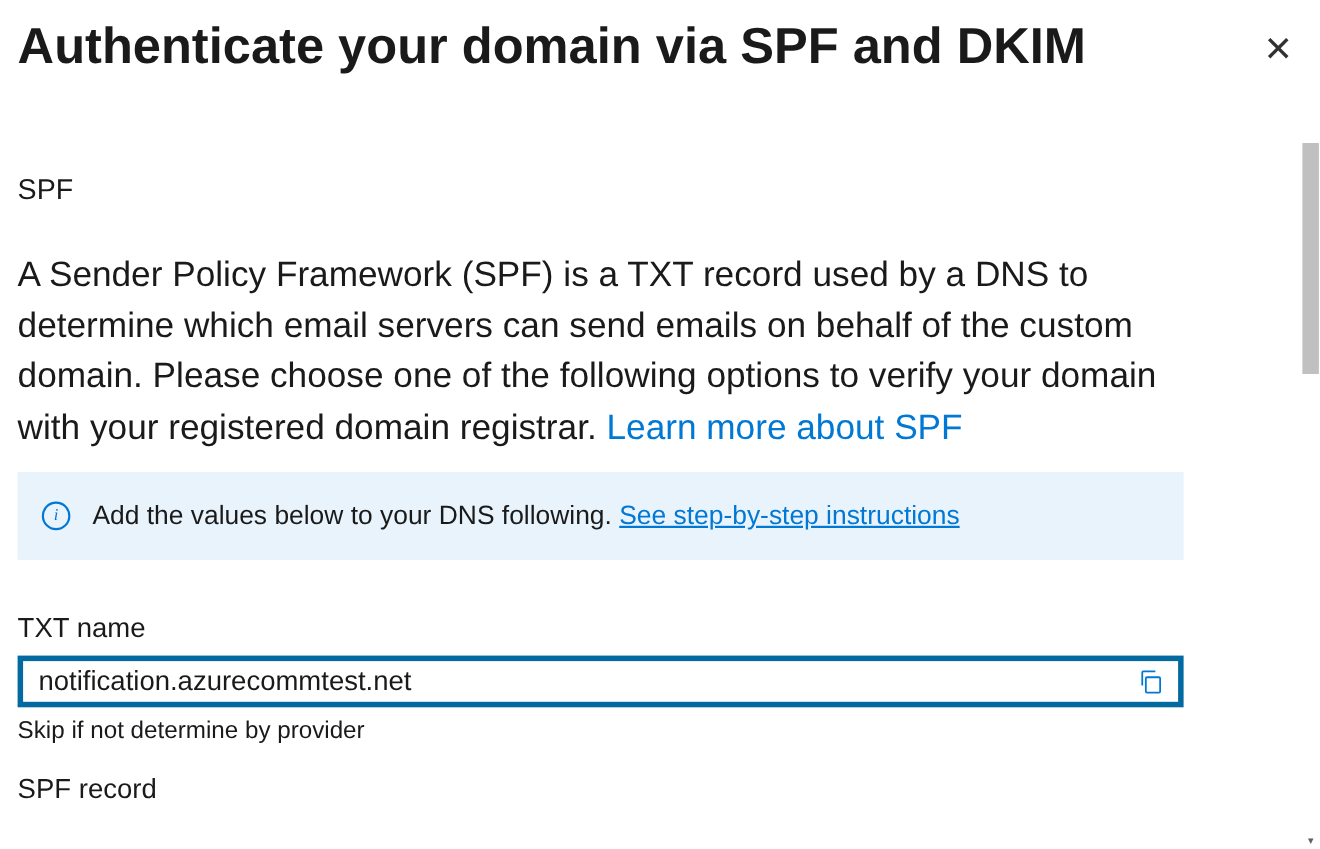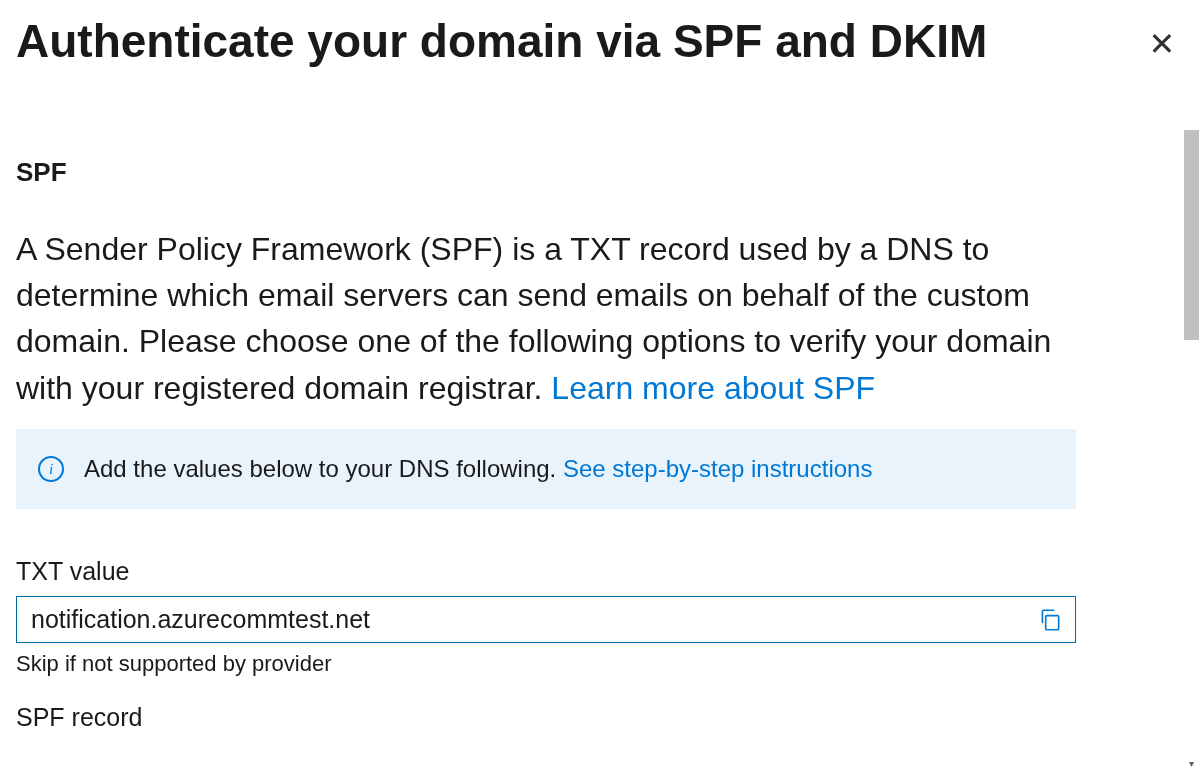--- a/index.html
+++ b/index.html
@@ -53,21 +53,21 @@
       justify-content: center;
       margin-top: 6px;
     }
 
     .content {
       width: 1060px;
     }
 
     .section-title {
       font-size: 26px;
-      font-weight: 700;
+      font-weight: 400;
       color: #1a1a1a;
       margin-bottom: 38px;
     }
 
     .description {
       font-size: 32px;
       line-height: 1.45;
       color: #1a1a1a;
       margin-bottom: 18px;
     }
@@ -102,38 +102,39 @@
       font-style: italic;
     }
 
     .info-text {
       font-size: 24px;
       color: #1a1a1a;
     }
 
     .info-link {
       color: #0078d4;
+      text-decoration: underline;
       cursor: pointer;
     }
 
     .field-group {
       margin-bottom: 26px;
     }
 
     .field-label {
       font-size: 25px;
       color: #1a1a1a;
       margin-bottom: 10px;
       display: block;
     }
 
     .input-row {
       display: flex;
       align-items: stretch;
-      border: 1px solid #0369a1;
+      border: 5px solid #0369a1;
       height: 47px;
     }
 
     .text-input {
       flex: 1;
       border: none;
       padding: 7px 14px;
       font-size: 25px;
       font-family: inherit;
       color: #1a1a1a;
@@ -218,31 +219,31 @@
     </p>
 
     <div class="info-box">
       <span class="info-icon">i</span>
       <span class="info-text">
         <span>Add the values below to your DNS following.  </span><a class="info-link">See step-by-step instructions</a>
       </span>
     </div>
 
     <div class="field-group">
-      <label class="field-label">TXT value</label>
+      <label class="field-label">TXT name</label>
       <div class="input-row">
         <input type="text" class="text-input" readonly="" value="notification.azurecommtest.net" style="">
         <button class="copy-btn" aria-label="Copy">
           <svg class="copy-icon-svg" viewBox="0 0 24 24">
             <rect x="8" y="8" width="12" height="13" rx="1"></rect>
             <path d="M5 15 V4 a1 1 0 0 1 1 -1 h10"></path>
           </svg>
         </button>
       </div>
-      <div class="helper-text">Skip if not supported by provider</div>
+      <div class="helper-text">Skip if not determine by provider</div>
     </div>
 
     <div class="field-group">
       <label class="field-label">SPF record</label>
     </div>
 
   </div>
 </div>
 
 <div class="scrollbar-track">

